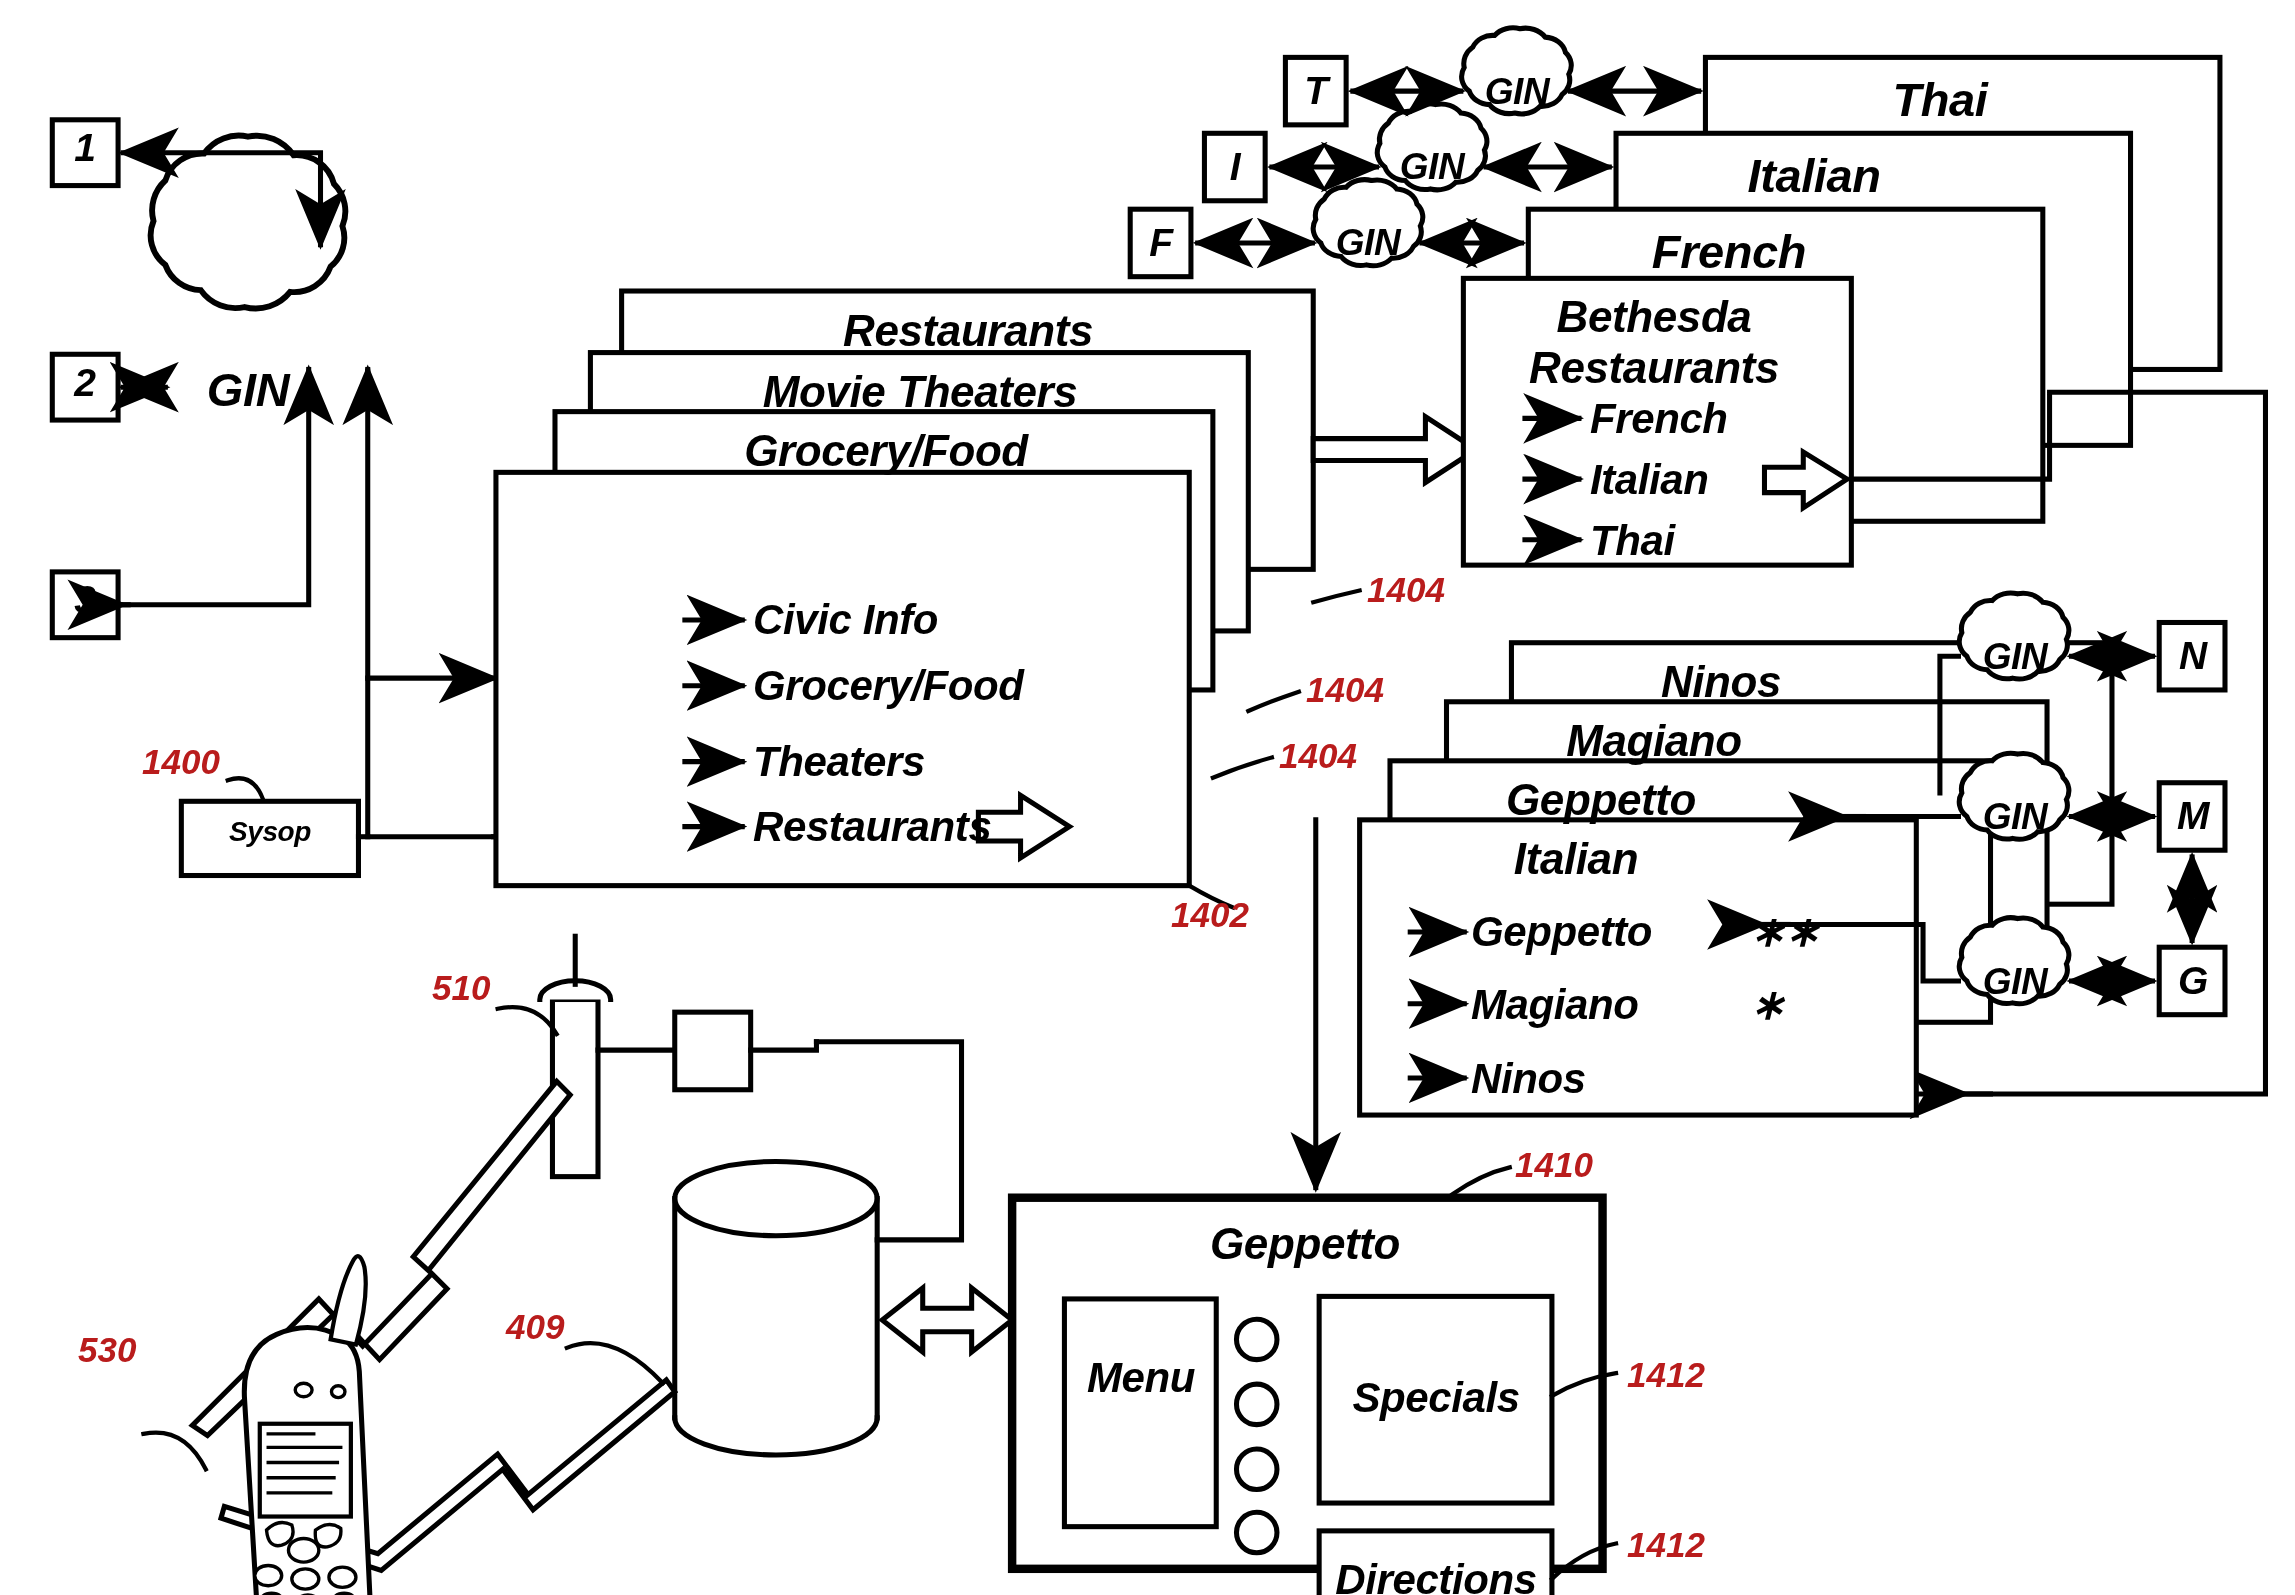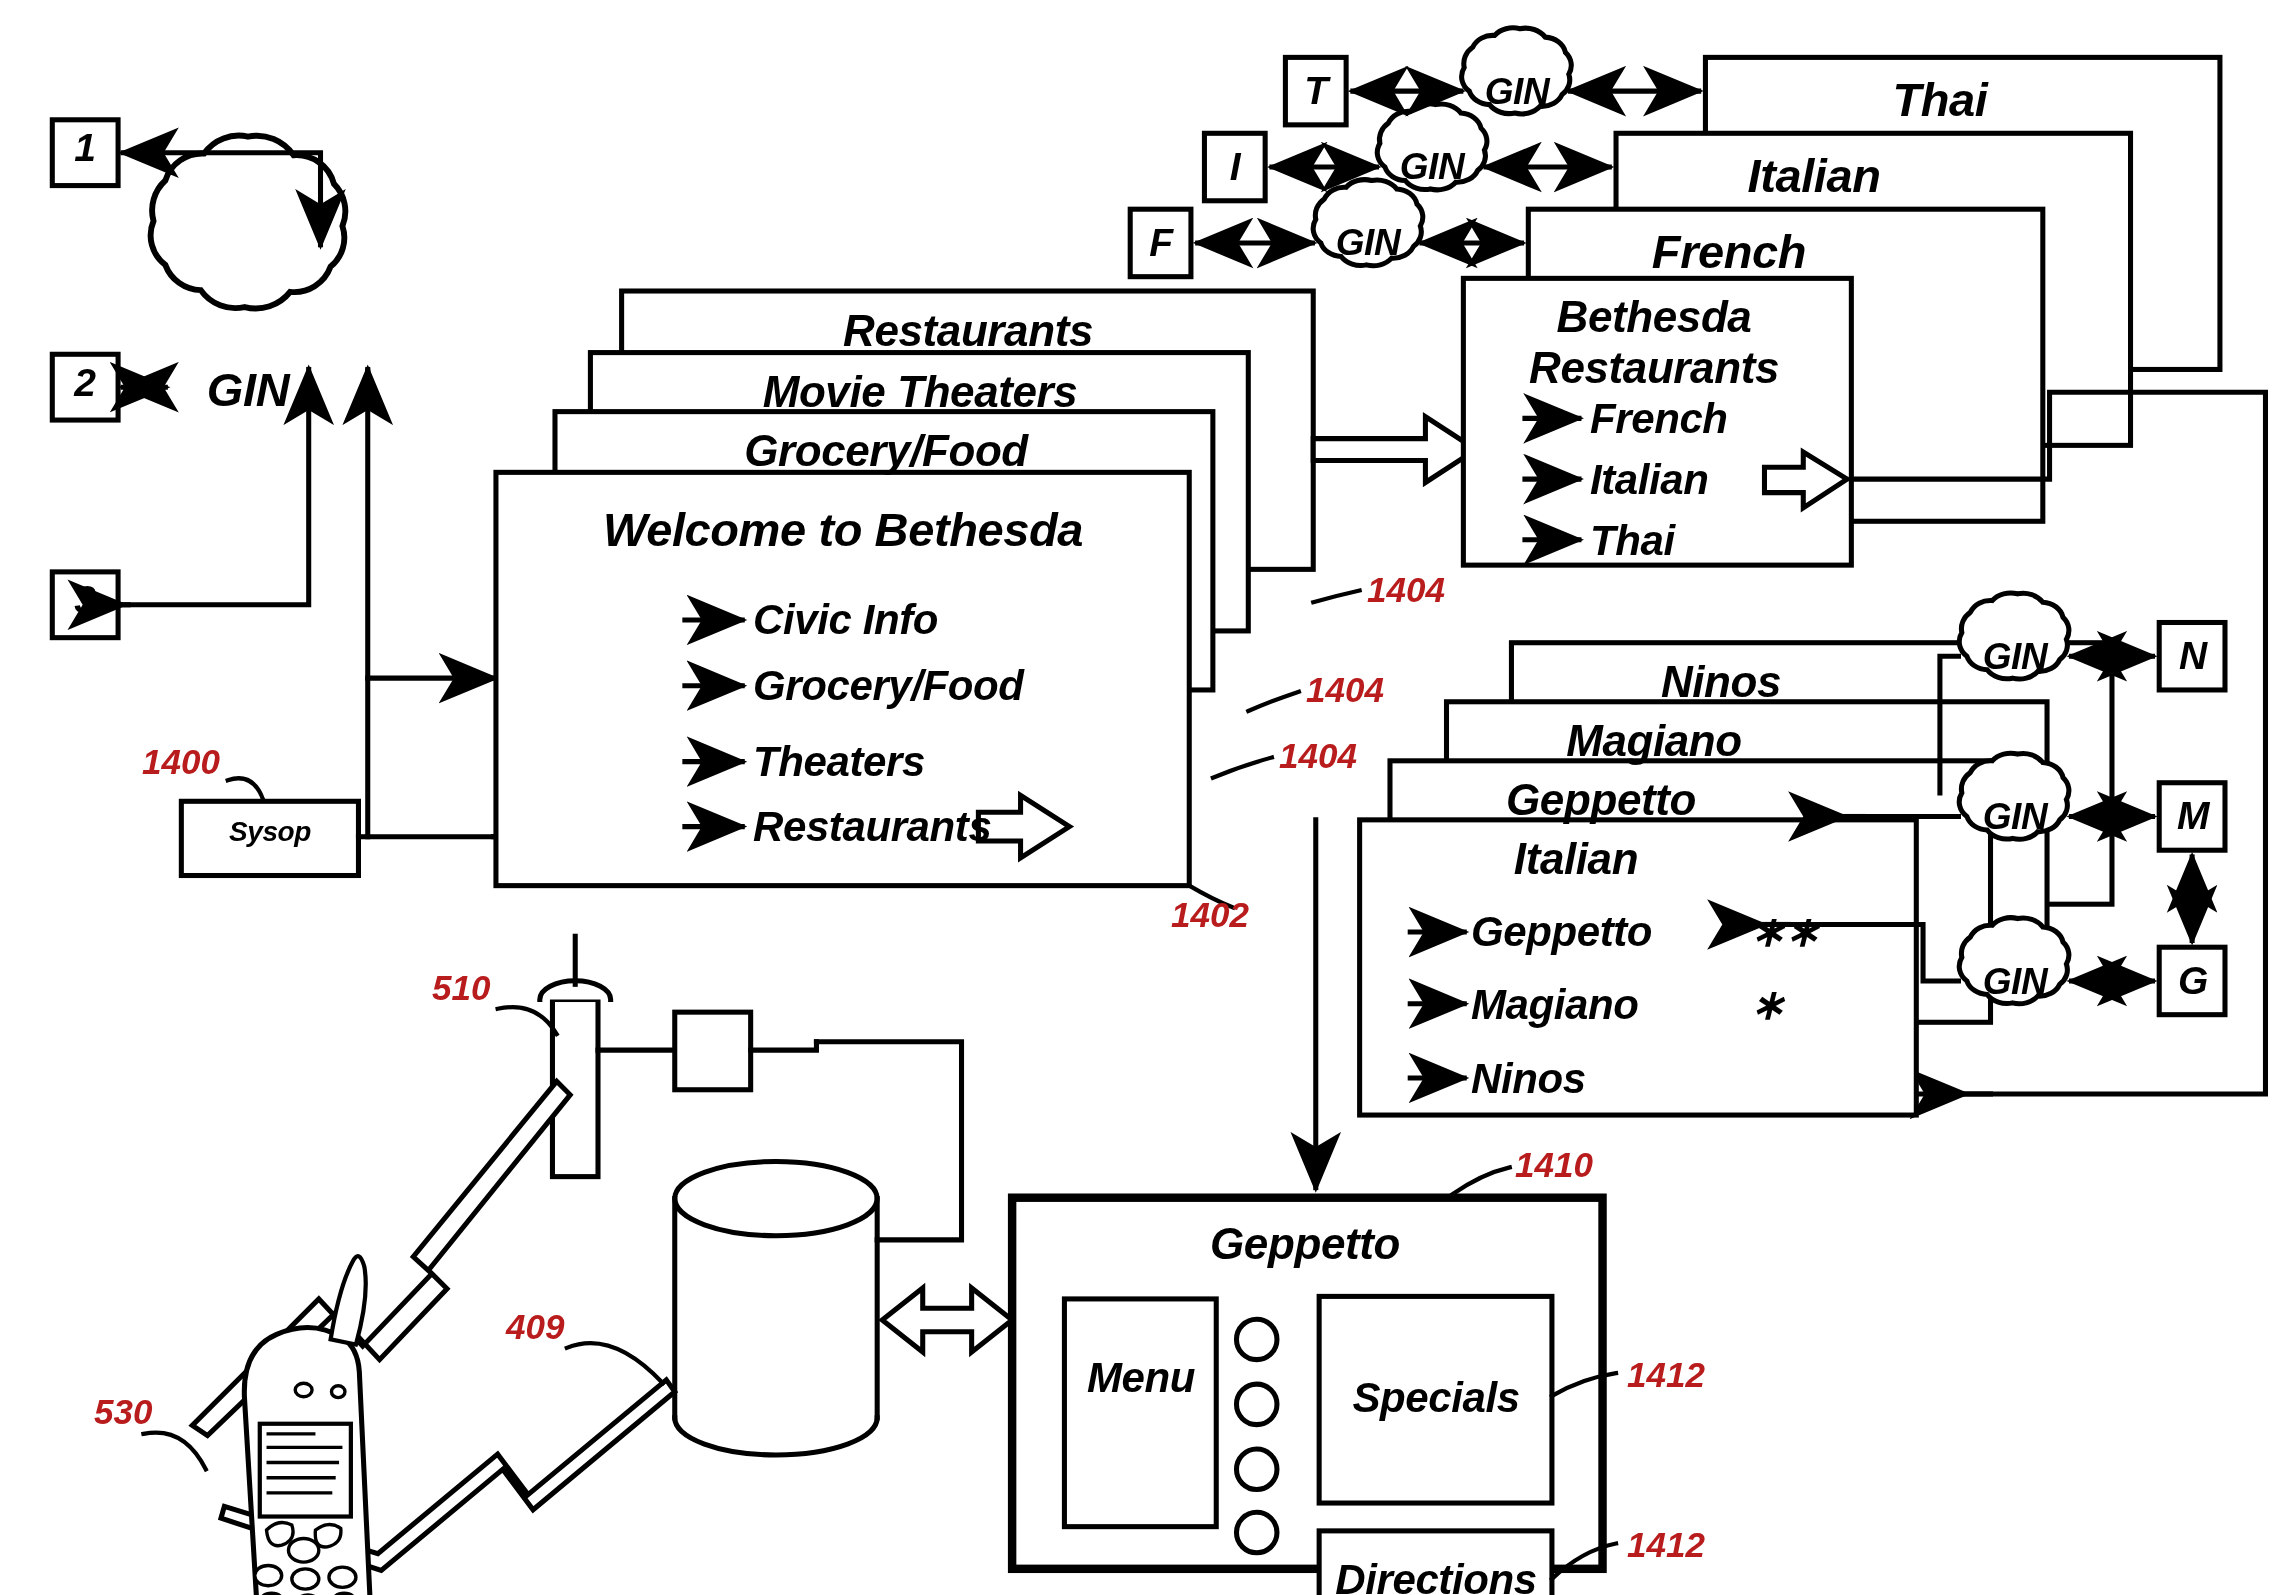--- a/index.html
+++ b/index.html
@@ -272,21 +272,20 @@
 
 <div class="tx cloudlbl ctr" style="left:248px;top:366px;font-size:47px;">GIN</div>
 
 <div class="tx sysop ctr" style="left:270px;top:818px;">Sysop</div>
 <div class="tx ref" style="left:142px;top:744px;">1400</div>
 
 <div class="tx cardttl ctr" style="left:968px;top:309px;">Restaurants</div>
 <div class="tx cardttl ctr" style="left:920px;top:370px;">Movie Theaters</div>
 <div class="tx cardttl ctr" style="left:886px;top:429px;">Grocery/Food</div>
 
-<div class="tx cardttl-big ctr" style="left:843px;top:506px;">Welcome to Bethesda</div>
 <div class="tx itm" style="left:753px;top:599px;">Civic Info</div>
 <div class="tx itm" style="left:753px;top:665px;">Grocery/Food</div>
 <div class="tx itm" style="left:753px;top:741px;">Theaters</div>
 <div class="tx itm" style="left:753px;top:806px;">Restaurants</div>
 
 <div class="tx ref" style="left:1367px;top:572px;">1404</div>
 <div class="tx ref" style="left:1306px;top:672px;">1404</div>
 <div class="tx ref" style="left:1279px;top:738px;">1404</div>
 <div class="tx ref" style="left:1171px;top:897px;">1402</div>
 
@@ -329,16 +328,16 @@
 <div class="tx panel-ttl ctr" style="left:1305px;top:1222px;">Geppetto</div>
 <div class="tx panel-btn ctr" style="left:1141px;top:1357px;">Menu</div>
 <div class="tx panel-btn ctr" style="left:1436px;top:1377px;">Specials</div>
 <div class="tx panel-btn ctr" style="left:1436px;top:1559px;">Directions</div>
 <div class="tx ref" style="left:1515px;top:1147px;">1410</div>
 <div class="tx ref" style="left:1627px;top:1357px;">1412</div>
 <div class="tx ref" style="left:1627px;top:1527px;">1412</div>
 
 <div class="tx ref" style="left:432px;top:970px;">510</div>
 <div class="tx ref" style="left:506px;top:1309px;">409</div>
-<div class="tx ref" style="left:78px;top:1394px;margin-left:16px;">530</div>
+<div class="tx ref" style="left:78px;top:1332px;">530</div>
 
 </div>
 
 
 </body></html>

